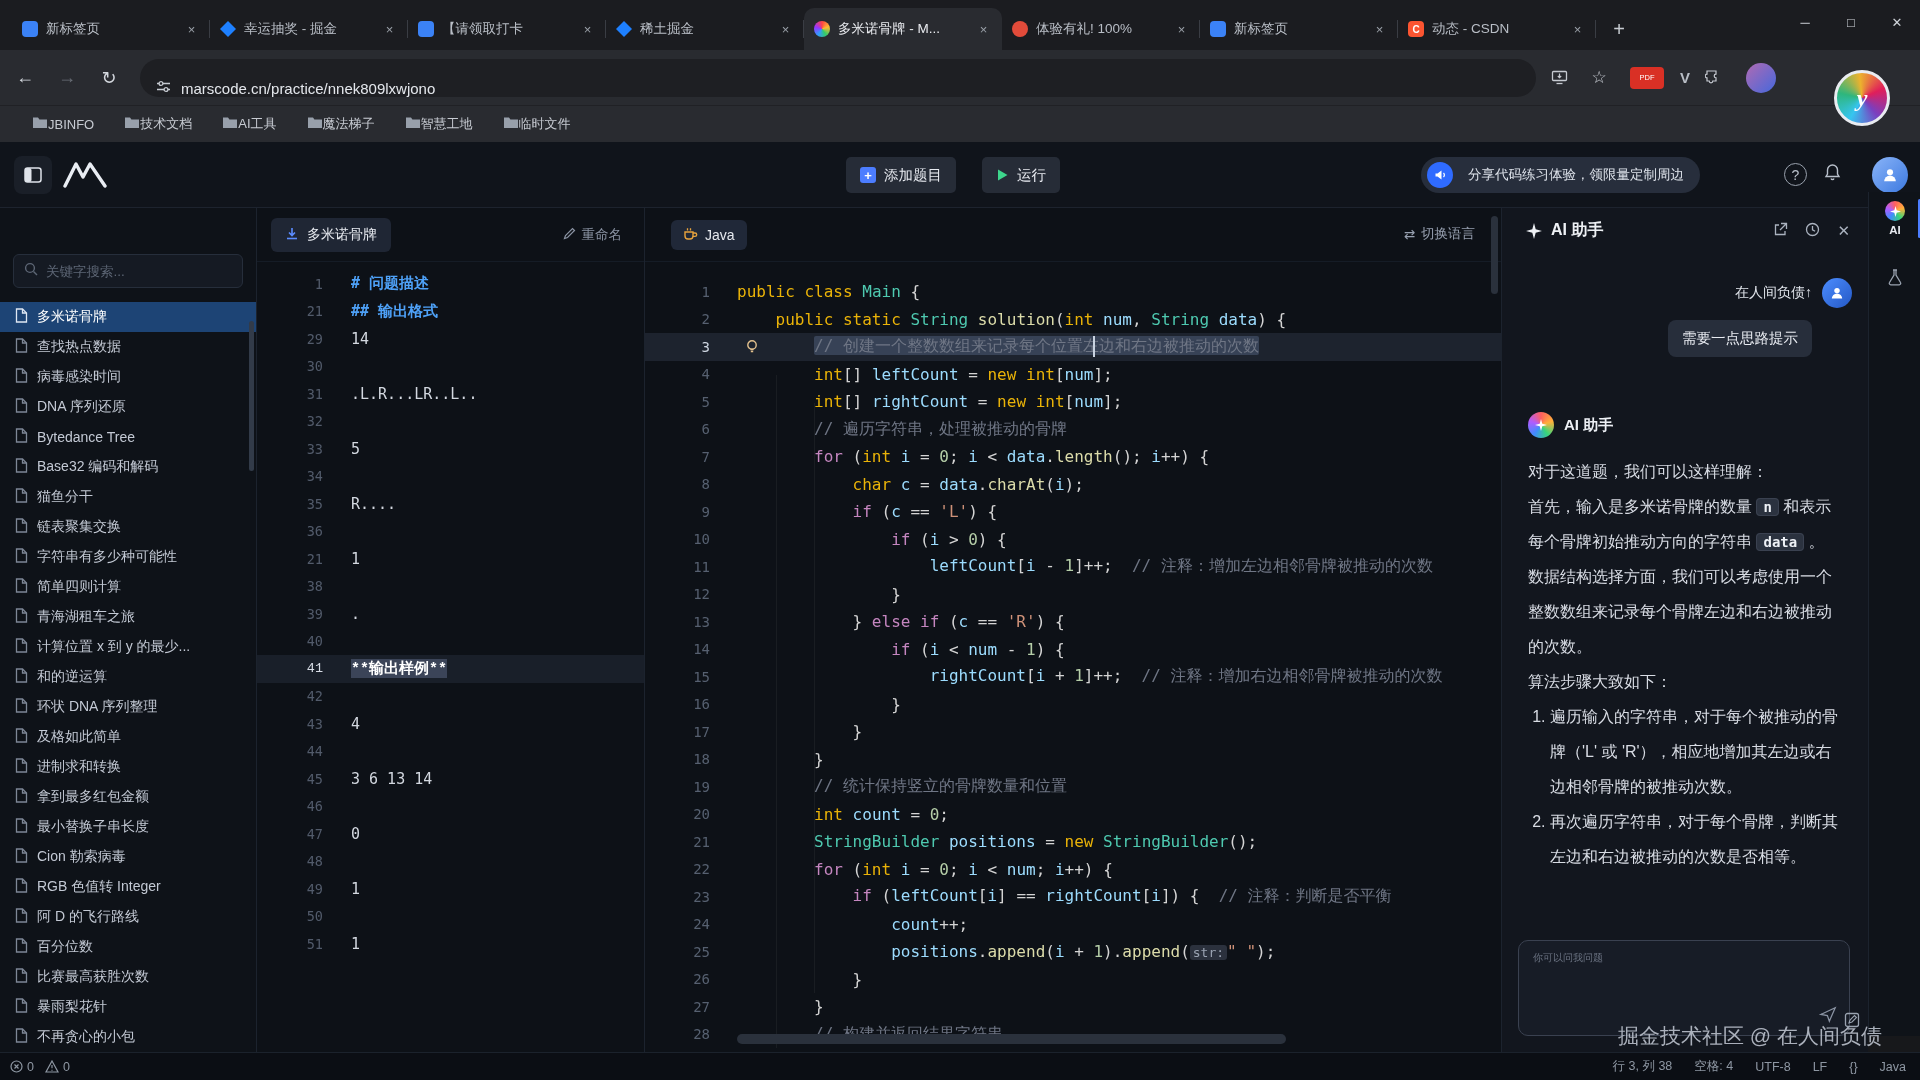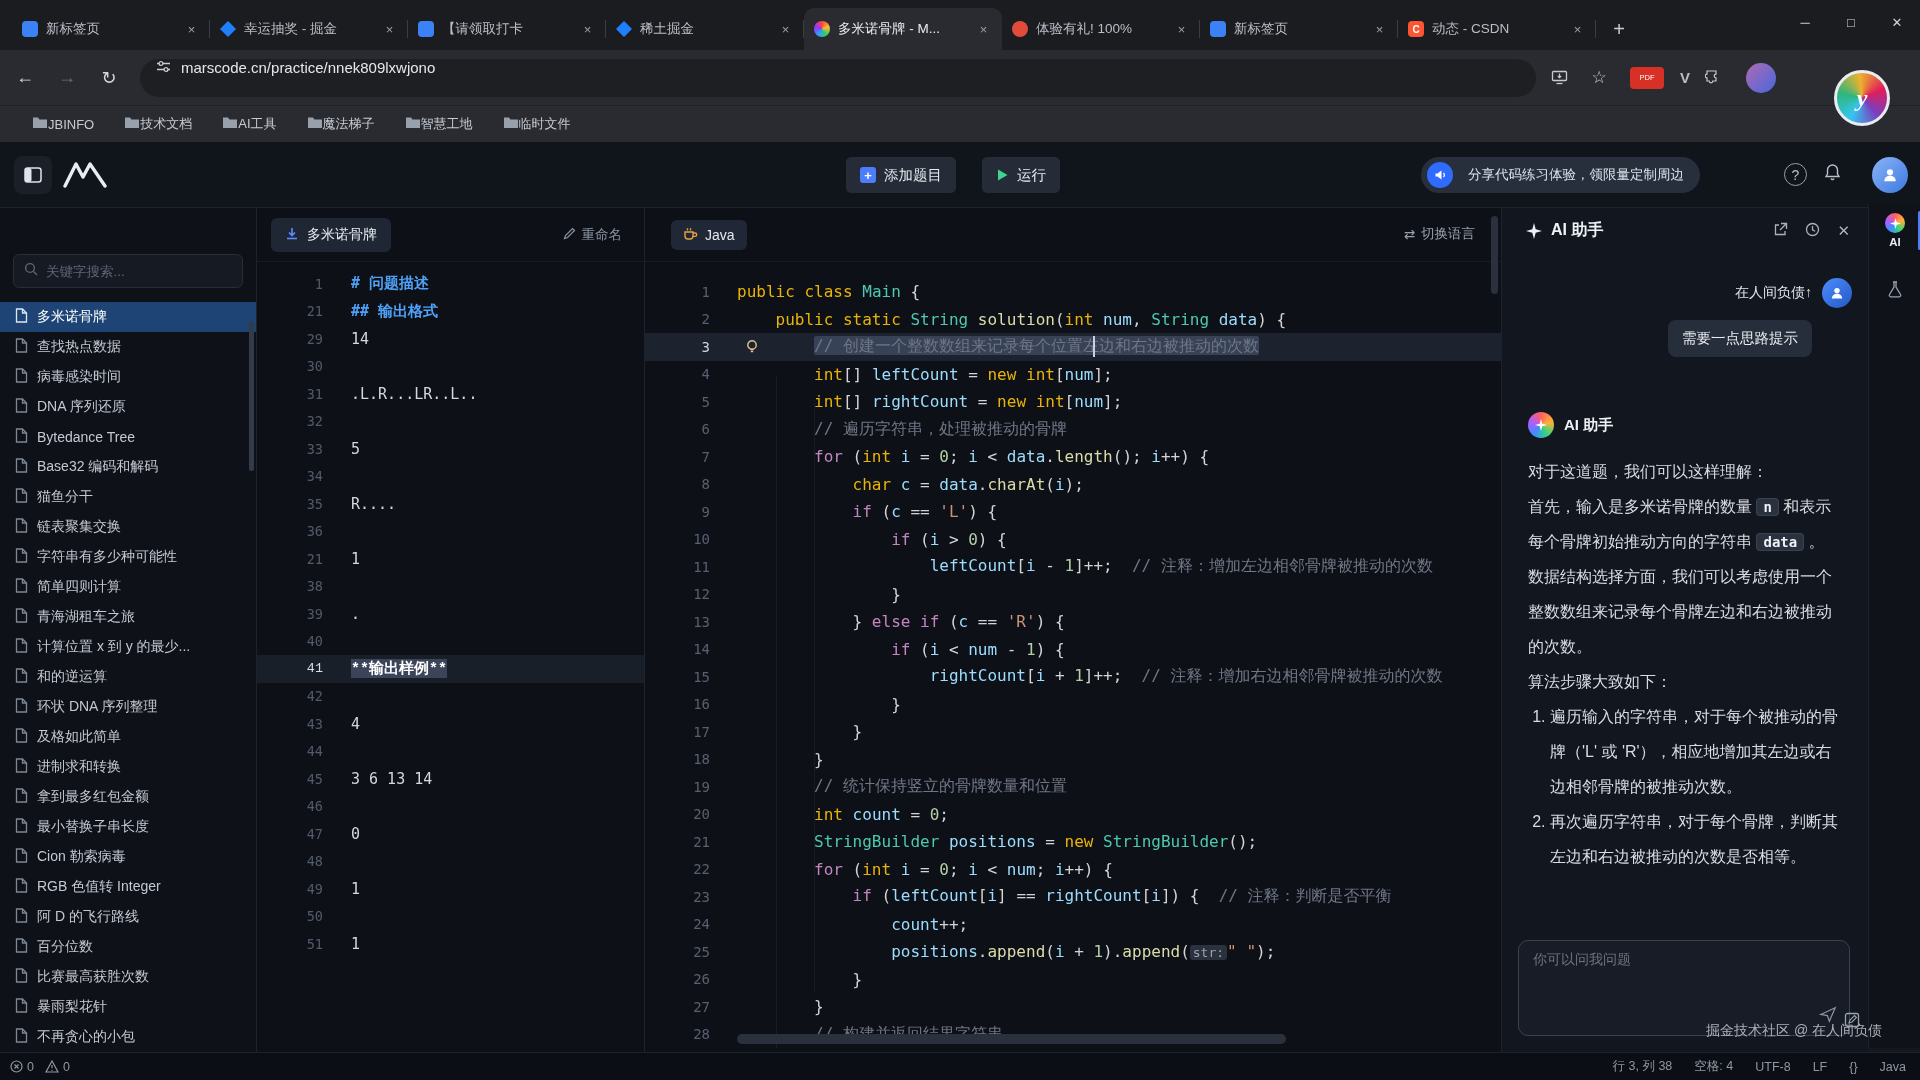--- a/index.html
+++ b/index.html
@@ -21,21 +21,21 @@
   .fav.marscode{background:conic-gradient(#f44,#fb3,#3c6,#39f,#93f,#f44);border-radius:50%;}
   .fav.red{background:#e24b3a;border-radius:50%;}
   .fav.csdn{background:#fc5531;}
   #newtab{width:30px;height:30px;margin:0 0 6px 8px;border-radius:6px;color:#c8ccd2;font-size:20px;display:flex;align-items:center;justify-content:center;}
   .win-controls{position:absolute;right:0;top:0;height:44px;display:flex;}
   .win-btn{width:46px;height:44px;display:flex;align-items:center;justify-content:center;color:#cfd3d9;font-size:13px;}
 
   #toolbar{position:absolute;top:50px;left:0;width:1920px;height:56px;background:#292b30;display:flex;align-items:center;border-bottom:1px solid #202125;}
   .nav-btn{width:34px;height:34px;border-radius:50%;display:flex;align-items:center;justify-content:center;color:#d3d7dd;font-size:18px;margin-left:8px;flex:none;}
   .nav-btn.disabled{color:#6a6f77;}
-  #omnibox{margin-left:14px;width:1396px;height:38px;border-radius:19px;background:#1e1f23;display:flex;align-items:flex-start;padding:0 16px;gap:10px;color:#e4e7ec;font-size:15px;flex:none;}
+  #omnibox{margin-left:14px;width:1396px;height:38px;border-radius:19px;background:#1e1f23;display:flex;align-items:flex-end;padding:0 16px;gap:10px;color:#e4e7ec;font-size:15px;flex:none;}
   .tb-icon{width:34px;height:34px;display:flex;align-items:center;justify-content:center;color:#c6cad1;margin-left:6px;flex:none;font-size:17px;}
   .pdf-badge{width:34px;height:22px;border-radius:4px;background:#d93025;color:#fff;font-size:7.5px;font-weight:normal;display:flex;align-items:center;justify-content:center;margin-left:14px;flex:none;}
   .v-badge{color:#b9bec6;font-weight:bold;font-size:15px;margin-left:16px;flex:none;}
   .profile-avatar{width:30px;height:30px;border-radius:50%;background:linear-gradient(135deg,#b06ab3,#4568dc);margin-left:16px;flex:none;}
 
   #bookmarks{position:absolute;top:106px;left:0;width:1920px;height:36px;background:#292b30;display:flex;align-items:center;gap:30px;padding-left:32px;font-size:13px;color:#c7cbd2;}
   .bm{display:flex;align-items:center;}
 
   #fab{position:absolute;left:1834px;top:70px;width:56px;height:56px;border-radius:50%;
     background:conic-gradient(from 210deg,#36c5f0,#2eb67d,#ecb22e,#e01e5a,#7a3fbf,#36c5f0);
@@ -112,38 +112,38 @@
   .user-name{color:#dfe3ea;font-size:14px;}
   .user-avatar{width:30px;height:30px;border-radius:50%;background:linear-gradient(135deg,#4c8dff,#2458c5);display:flex;align-items:center;justify-content:center;}
   .user-bubble{position:absolute;top:112px;right:56px;background:#272e3b;border-radius:8px;padding:9px 14px;color:#e8ebf1;font-size:14.5px;}
   .ai-row{position:absolute;top:204px;left:26px;display:flex;align-items:center;gap:10px;}
   .ai-avatar{width:26px;height:26px;border-radius:50%;background:conic-gradient(from 0deg,#ff5f5f,#ffb03a,#37d67a,#3f8cff,#b05cff,#ff5f5f);display:flex;align-items:center;justify-content:center;color:#fff;}
   .ai-name{font-size:15px;font-weight:bold;color:#edf0f5;}
   .ai-body{position:absolute;top:246px;left:26px;width:318px;height:486px;overflow:hidden;font-size:16px;line-height:35px;color:#d8dce4;}
   .ai-body ol{padding-left:22px;}
   .ic{background:#2b323f;border:1px solid #3a4150;border-radius:4px;padding:0 6px;font-weight:bold;color:#eef1f6;font-size:14px;line-height:normal;}
   .ai-input{position:absolute;left:16px;right:18px;bottom:16px;height:96px;background:#171c26;border:1px solid #3a4150;border-radius:10px;}
-  .ai-input textarea{position:absolute;inset:10px 14px 26px 14px;background:none;border:none;outline:none;resize:none;color:#c4cad4;font-size:14px;font-family:inherit;}
+  .ai-input textarea{position:absolute;inset:10px 14px 26px 14px;background:none;border:none;outline:none;resize:none;color:#c4cad4;font-size:10px;font-family:inherit;}
   .ai-input textarea::placeholder{color:#6b7382;}
   .send-icon{position:absolute;right:12px;bottom:8px;color:#8a93a3;}
 
-  #right-strip{position:absolute;top:204px;left:1868px;width:52px;height:844px;background:#0f1319;border-left:1px solid #1c232e;}
+  #right-strip{position:absolute;top:192px;left:1868px;width:52px;height:844px;background:#0f1319;border-left:1px solid #1c232e;}
   .strip-item{position:relative;width:52px;display:flex;flex-direction:column;align-items:center;gap:3px;padding:9px 0;color:#e8ebf1;}
   .strip-item.active::after{content:"";position:absolute;right:0;top:7px;bottom:7px;width:3px;background:#4c7dff;border-radius:2px;}
   .strip-ai-icon{width:20px;height:20px;border-radius:50%;background:conic-gradient(from 0deg,#ff5f5f,#ffb03a,#37d67a,#3f8cff,#b05cff,#ff5f5f);display:flex;align-items:center;justify-content:center;color:#fff;}
   .strip-label{font-size:11.5px;font-weight:bold;}
   .strip-item.plain{margin-top:14px;color:#9aa3b0;}
 
   #status-bar{position:absolute;left:0;top:1052px;width:1920px;height:28px;background:#0b0e14;border-top:1px solid #1b222c;display:flex;align-items:center;font-size:12.5px;color:#8e97a3;}
   .st-left{display:flex;gap:5px;align-items:center;margin-left:10px;}
   .st-left .pair{display:flex;gap:4px;align-items:center;margin-right:6px;}
   .st-right{margin-left:auto;display:flex;gap:22px;margin-right:14px;align-items:center;}
   .st-item{display:flex;gap:5px;align-items:center;}
 
-  #watermark{position:absolute;top:1022px;right:38px;font-size:14px;color:#b7bdc8;opacity:.92;z-index:55;white-space:nowrap;}
+  #watermark{position:absolute;top:1022px;right:38px;font-size:21px;color:#b7bdc8;opacity:.92;z-index:55;white-space:nowrap;}
   #corner-icon{position:absolute;right:60px;top:1012px;color:#9aa3b0;z-index:56;}
 </style>
 </head>
 <body>
 
 <div id="screen">
 
   <div id="tabstrip">
     <div id="tabs">
         <div class="tab">

